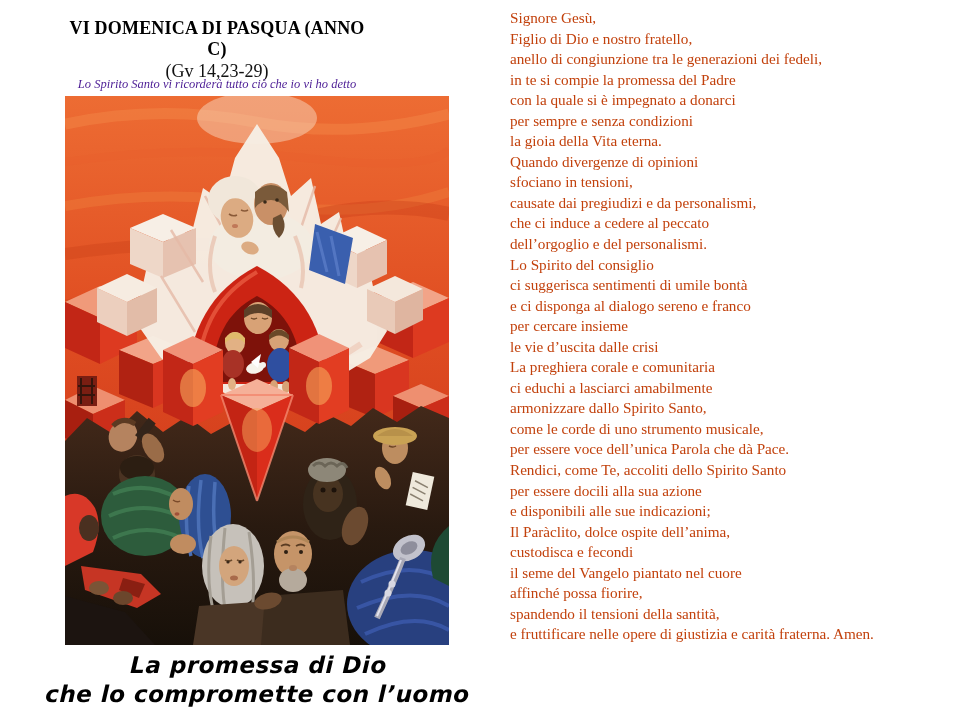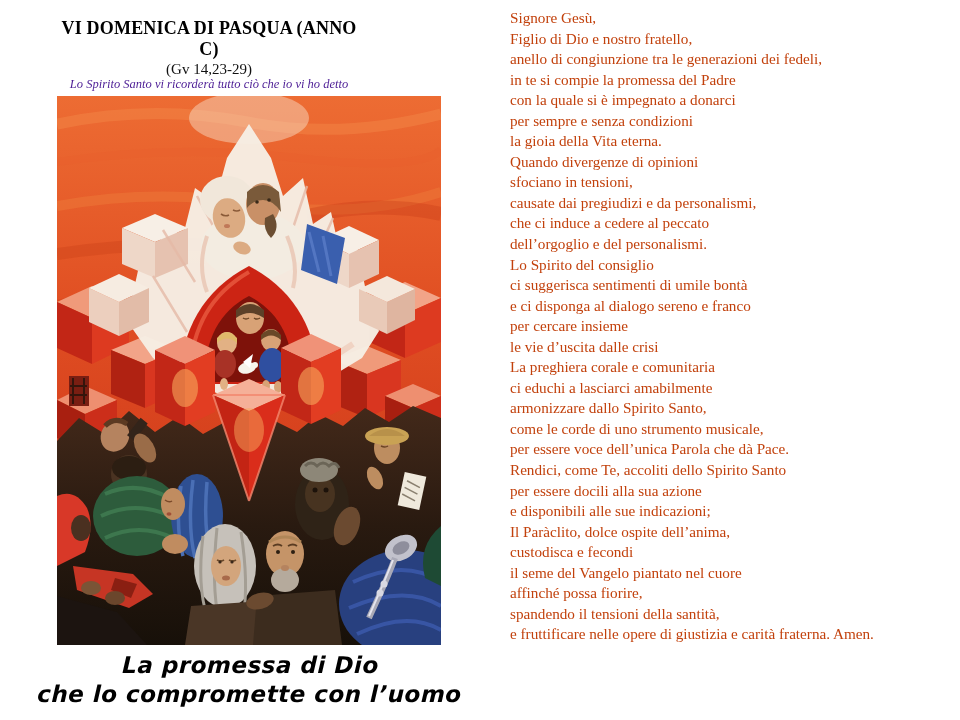--- a/index.html
+++ b/index.html
@@ -4,29 +4,29 @@
 <style>
   html,body { margin:0; padding:0; }
   body {
     width:960px; height:720px; background:#ffffff;
     font-family:"Liberation Serif", serif;
     overflow:hidden;
   }
   .page { position:relative; width:960px; height:720px; background:#ffffff; }
 
   
-  .left-col { position:absolute; left:57px; top:0; width:304px; height:720px; }
+  .left-col { position:absolute; left:65px; top:0; width:304px; height:720px; }
   .card-title {
     position:absolute; top:18px; left:0; width:100%;
     text-align:center; font-size:18px; font-weight:bold;
     letter-spacing:0.2px; color:#000; margin:0;
   }
   .scripture-ref {
     position:absolute; top:61px; left:0; width:100%;
-    text-align:center; font-size:15px; color:#111;
+    text-align:center; font-size:18px; color:#111;
   }
   .scripture-quote {
     position:absolute; top:77px; left:0; width:100%;
     text-align:center; font-size:12.5px; font-style:italic; color:#4c1d95;
   }
   .painting {
     position:absolute; top:96px; left:0; width:384px; height:549px;
     overflow:hidden; background:#e05a28;
   }
   .painting svg { display:block; width:384px; height:549px; }

